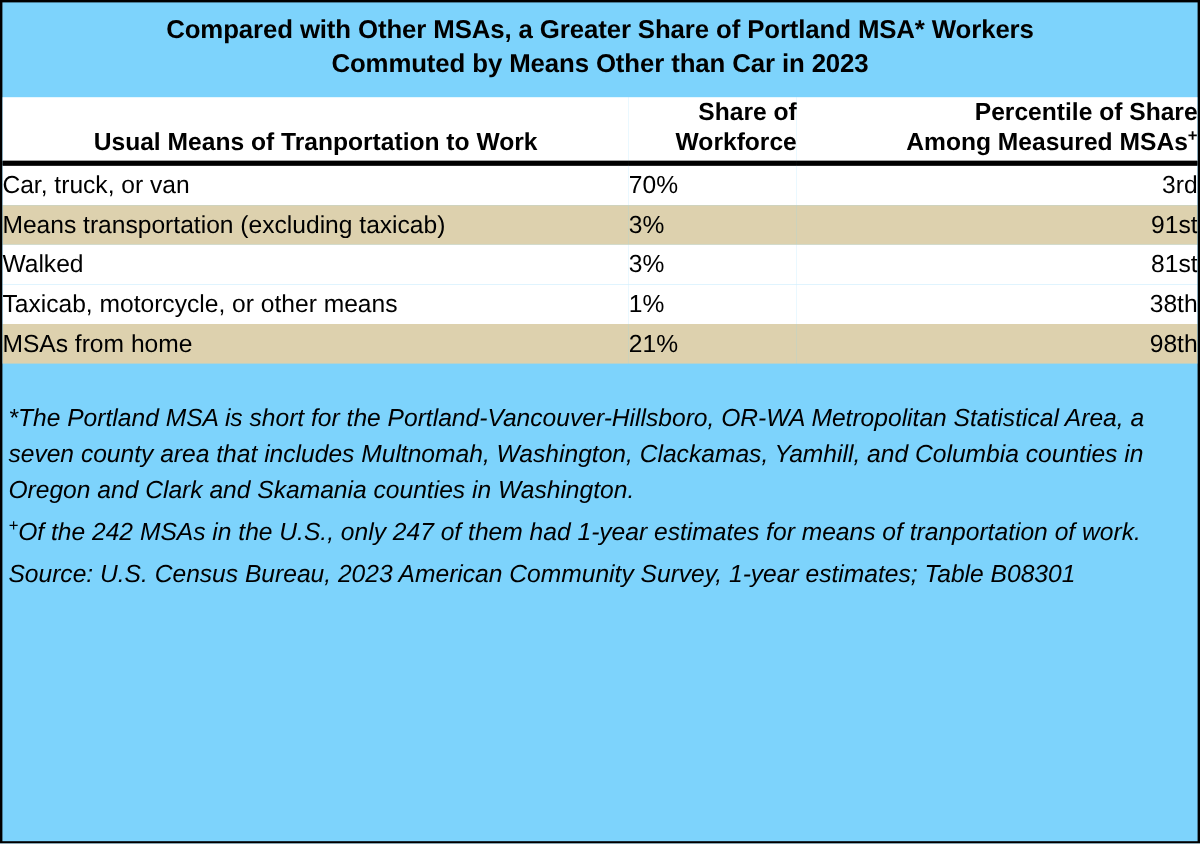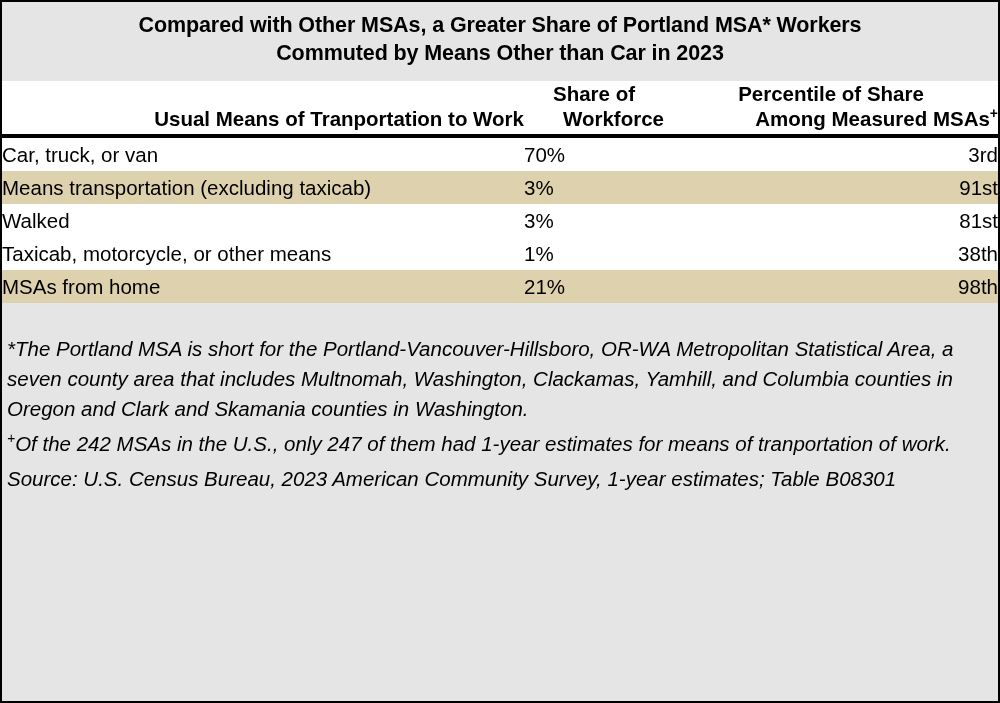--- a/index.html
+++ b/index.html
@@ -10,21 +10,21 @@
   body {
     font-family: "Liberation Sans", sans-serif;
     color: #000000;
   }
   #page {
     position: relative;
     width: 1000px;
     height: 703px;
     box-sizing: border-box;
     border: 2px solid #000000;
-    background: #e5e5e5;
+    background: #7dd3fc;
     overflow: hidden;
   }
   .inner {
     position: relative;
     width: 996px;
     height: 699px;
   }
 
   
   .title-block {
@@ -53,32 +53,32 @@
   .tbl thead th {
     font-size: 20.5px;
     font-weight: bold;
     line-height: 25px;
     vertical-align: bottom;
     padding: 0 0 3px 0;
     border-bottom: 4px solid #000000;
     background: #ffffff;
   }
   th.h-means {
-    text-align: right;
+    text-align: center;
     padding-left: 5px;
   }
   th.h-share {
     text-align: right;
     padding-right: 5px;
   }
   th.h-pct {
     text-align: right;
     padding-right: 4px;
   }
-  .hdr-top { display: block; text-align: center; }
+  .hdr-top { display: block; }
   .hdr-bot { display: block; }
   sup.mark {
     font-size: 0.68em;
     vertical-align: super;
     line-height: 0;
   }
 
   .tbl tbody td {
     font-size: 20.5px;
     line-height: 20px;

